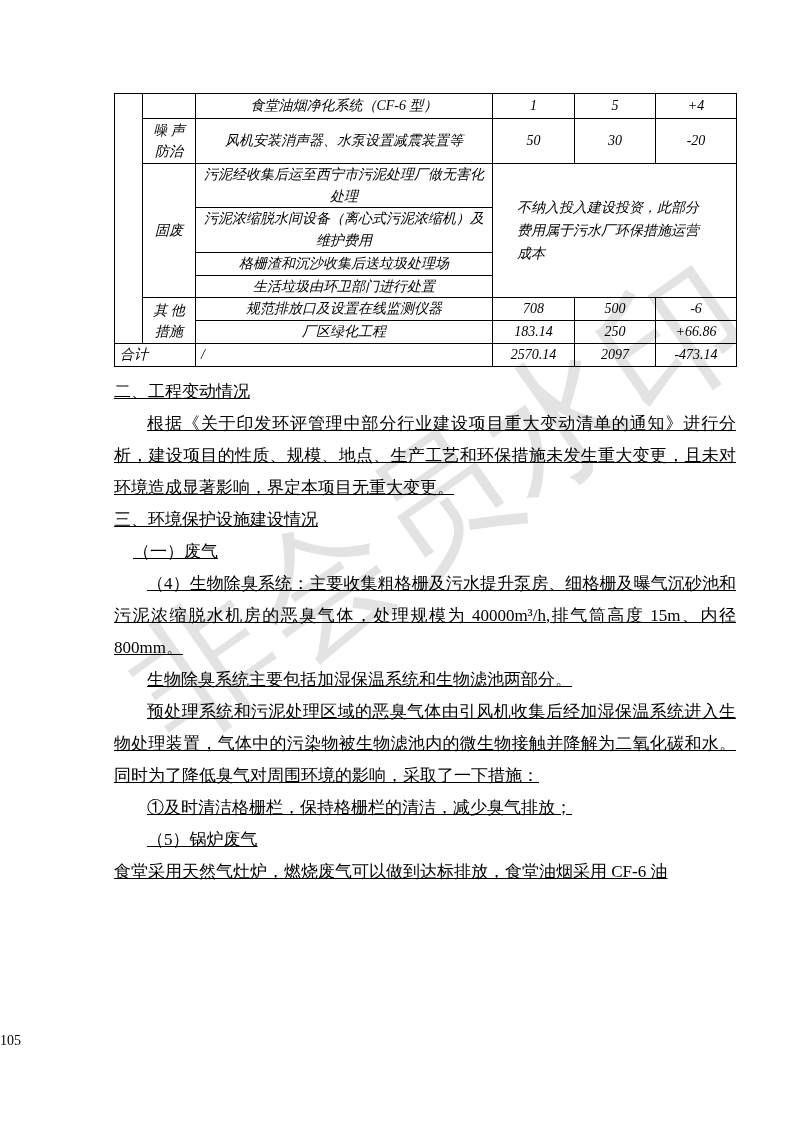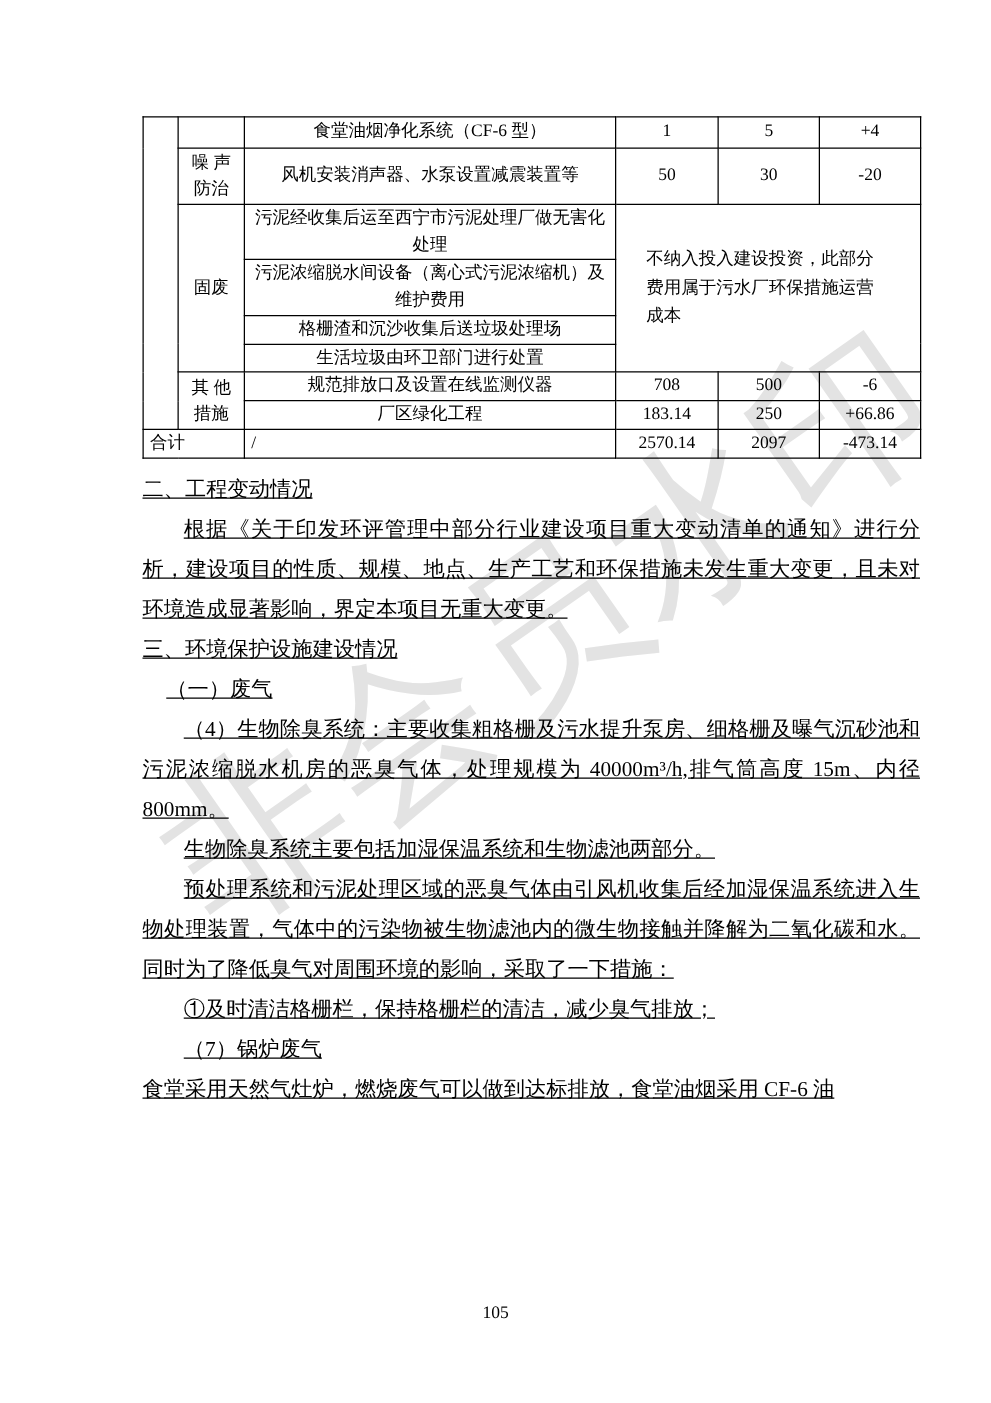--- a/index.html
+++ b/index.html
@@ -36,42 +36,42 @@
     width:622px;
     font-size:14px;
   }
   .env td{
     border:1px solid #000;
     text-align:center;
     vertical-align:middle;
     padding:0 2px;
     line-height:1.55;
     overflow:hidden;
+    font-style:italic;
   }
   .env td.cat{white-space:pre-line;line-height:1.5;margin-left:48px;}
   .env td.note{text-align:left;padding:0 24px;line-height:1.65;}
   .env td.left{text-align:left;padding-left:5px;}
   .body-text{
     margin-top:9px;
     font-size:17px;
     line-height:32px;
     text-align:justify;
     text-decoration:underline;
   }
   .body-text p{margin:0;padding:0;}
   .ind2{text-indent:33px;}
   .ind1{text-indent:19px;}
   .page-number{
     position:absolute;
     left:0;top:1033px;
     width:100%;
-    text-align:center;
+    text-align:left;
     font-size:14px;
     z-index:1;
-    margin-top:10px;
   }
 </style>
 </head>
 <body>
 
 <div class="page">
 
   <div class="watermark">非会员水印</div>
 
   <div class="content">
@@ -142,21 +142,21 @@
 
     <div class="body-text">
       <p>二、工程变动情况</p>
       <p class="ind2">根据《关于印发环评管理中部分行业建设项目重大变动清单的通知》进行分析，建设项目的性质、规模、地点、生产工艺和环保措施未发生重大变更，且未对环境造成显著影响，界定本项目无重大变更。</p>
       <p>三、环境保护设施建设情况</p>
       <p class="ind1">（一）废气</p>
       <p class="ind2">（4）生物除臭系统：主要收集粗格栅及污水提升泵房、细格栅及曝气沉砂池和污泥浓缩脱水机房的恶臭气体，处理规模为 40000m³/h,排气筒高度 15m、内径 800mm。</p>
       <p class="ind2">生物除臭系统主要包括加湿保温系统和生物滤池两部分。</p>
       <p class="ind2">预处理系统和污泥处理区域的恶臭气体由引风机收集后经加湿保温系统进入生物处理装置，气体中的污染物被生物滤池内的微生物接触并降解为二氧化碳和水。同时为了降低臭气对周围环境的影响，采取了一下措施：</p>
       <p class="ind2">①及时清洁格栅栏，保持格栅栏的清洁，减少臭气排放；</p>
-      <p class="ind2">（7）锅炉废气</p>
+      <p class="ind2">（5）锅炉废气</p>
       <p>食堂采用天然气灶炉，燃烧废气可以做到达标排放，食堂油烟采用 CF-6 油</p>
     </div>
 
   </div>
 
   <div class="page-number">105</div>
 
 </div>
 
 </body></html>

